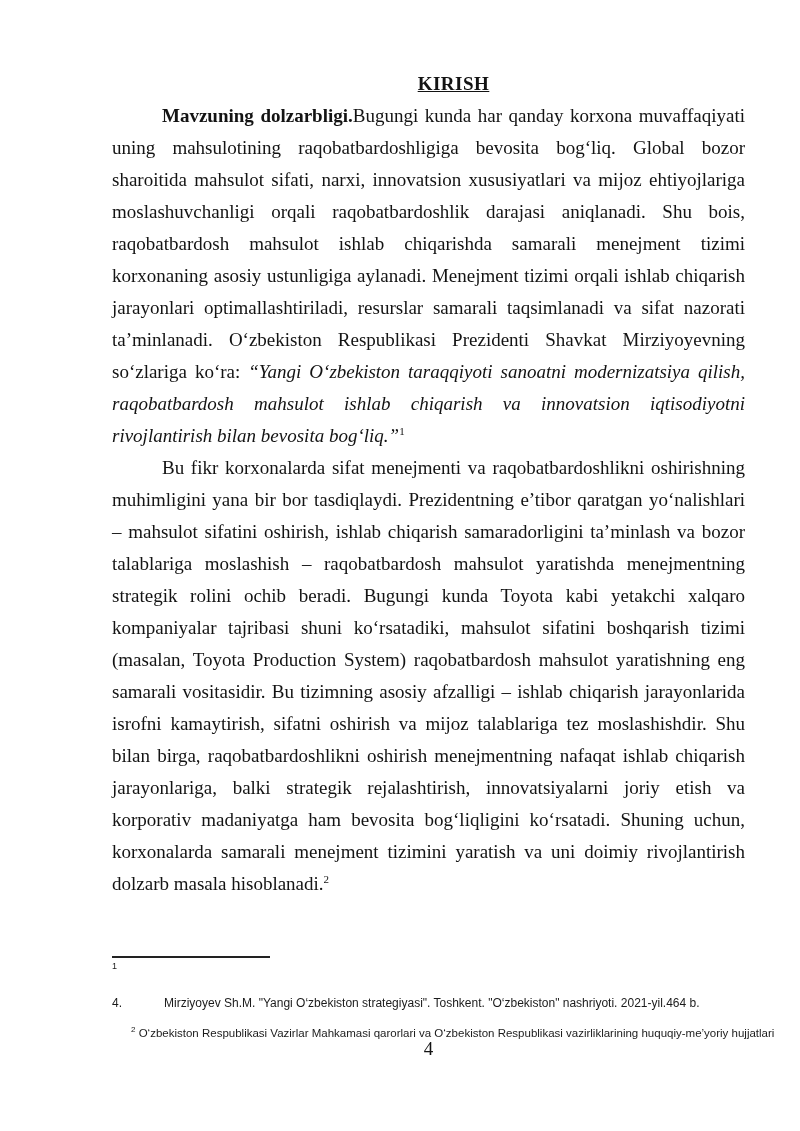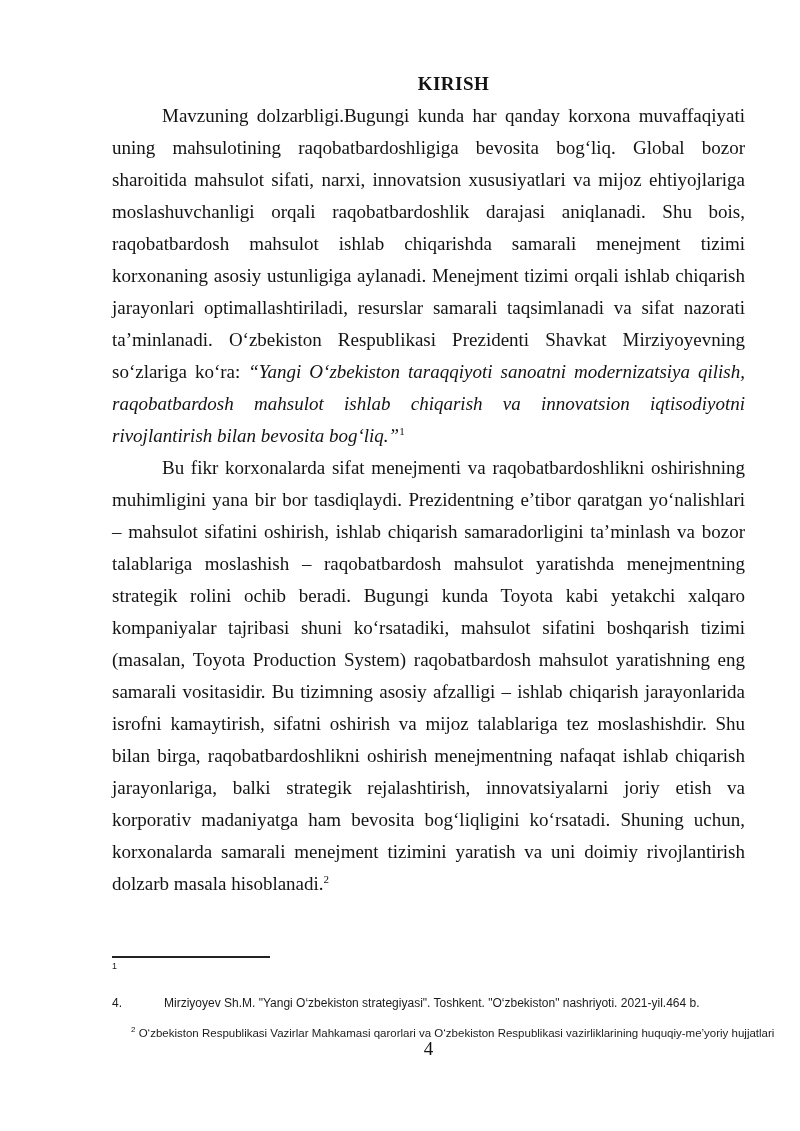--- a/index.html
+++ b/index.html
@@ -24,26 +24,27 @@
     width: 633px;
     font-size: 19px;
     line-height: 32px;
     text-align: justify;
   }
   .title-line {
     text-align: center;
     text-indent: 50px;
     font-weight: bold;
     letter-spacing: 0.5px;
+    text-decoration: underline;
   }
   .para {
     margin: 0;
     text-indent: 50px;
   }
-  .lead-bold { font-weight: normal; }
+  .lead-bold { font-weight: bold; }
   .quote-italic { font-style: italic; }
   sup.fnref {
     font-size: 11px;
     line-height: 0;
     vertical-align: super;
   }
   .footnote-area {
     position: absolute;
     left: 112px;
     top: 956px;

